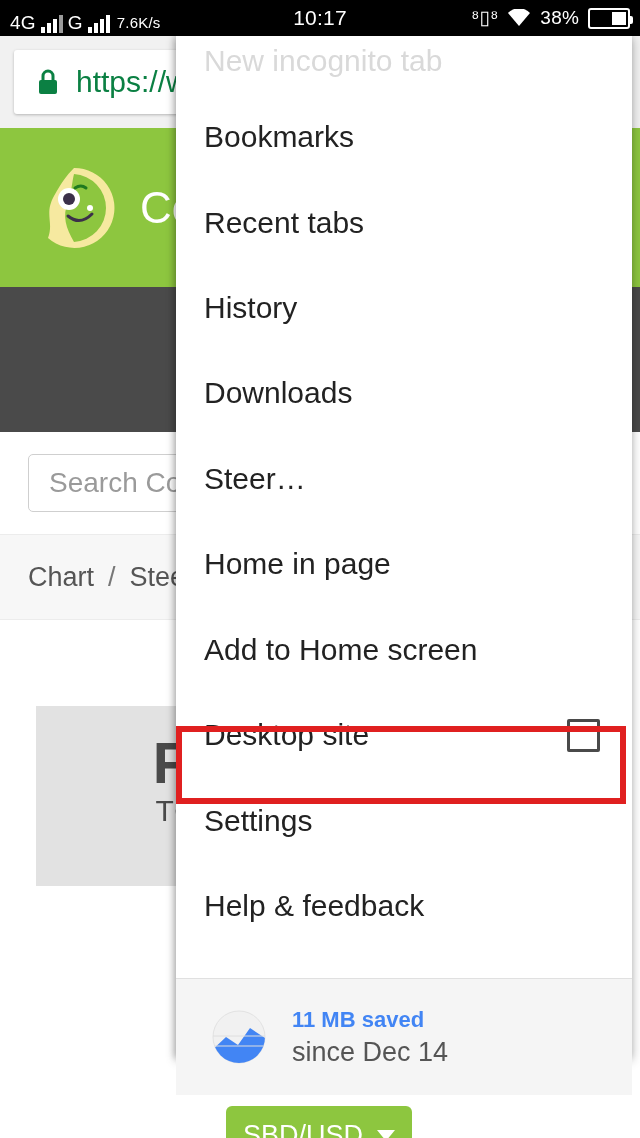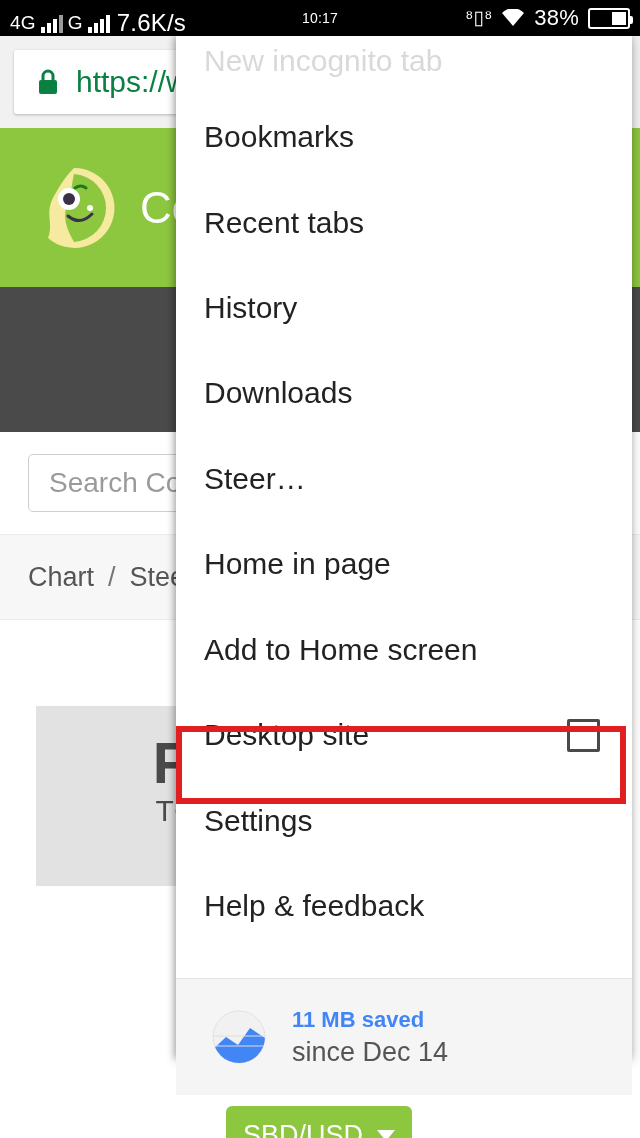--- a/index.html
+++ b/index.html
@@ -12,35 +12,35 @@
   #screen { position: relative; width: 640px; height: 1138px; overflow: hidden; background:#8b5cf6; }
 
   
   .statusbar {
     position: absolute; left: 0; top: 0; width: 640px; height: 36px;
     background: #000; color: #fff;
     display: flex; align-items: center;
     font-size: 20px; letter-spacing: .2px;
   }
   .sb-left { display: flex; align-items: flex-end; gap: 5px; padding-left: 10px; height: 36px; }
-  .sb-center { position: absolute; left: 0; right: 0; text-align: center; font-size: 14px; }
+  .sb-center { position: absolute; left: 0; right: 0; text-align: center; font-size: 21px; }
   .sb-right { position: absolute; right: 10px; display: flex; align-items: center; gap: 9px; height: 36px; }
   .net-label { font-size: 19px; line-height: 26px; }
   .bars { display: flex; align-items: flex-end; gap: 2px; height: 20px; padding-bottom: 3px; }
   .bars i { display: block; width: 4px; background: #fff; }
   .bars i:nth-child(1){ height: 6px; }
   .bars i:nth-child(2){ height: 10px; }
   .bars i:nth-child(3){ height: 14px; }
   .bars i:nth-child(4){ height: 18px; background:#9a9a9a; }
   .bars.full i:nth-child(4){ background:#fff; }
-  .speed { font-size: 24px; line-height: 26px; padding-left: 2px; margin-top: 12px;}
+  .speed { font-size: 15px; line-height: 26px; padding-left: 2px; margin-top: 12px;}
   .vibrate { font-size: 19px; line-height: 20px; }
   .wifi { width: 24px; height: 18px; position: relative; }
   .wifi svg { display:block; }
-  .batt-pct { font-size: 22px; }
+  .batt-pct { font-size: 19px; }
   .batt {
     width: 42px; height: 21px; border: 2px solid #fff; border-radius: 3px;
     position: relative; display: flex; align-items: center; justify-content: flex-end;
   }
   .batt::after { content:""; position:absolute; right:-5px; top:6px; width:3px; height:8px; background:#fff; border-radius:0 2px 2px 0;}
   .batt i { display:block; height: 13px; width: 14px; background: #fff; margin-right: 2px; }
 
   
   .page { position: absolute; left: 0; top: 36px; width: 640px; height: 1102px; background: #fff; }
 

